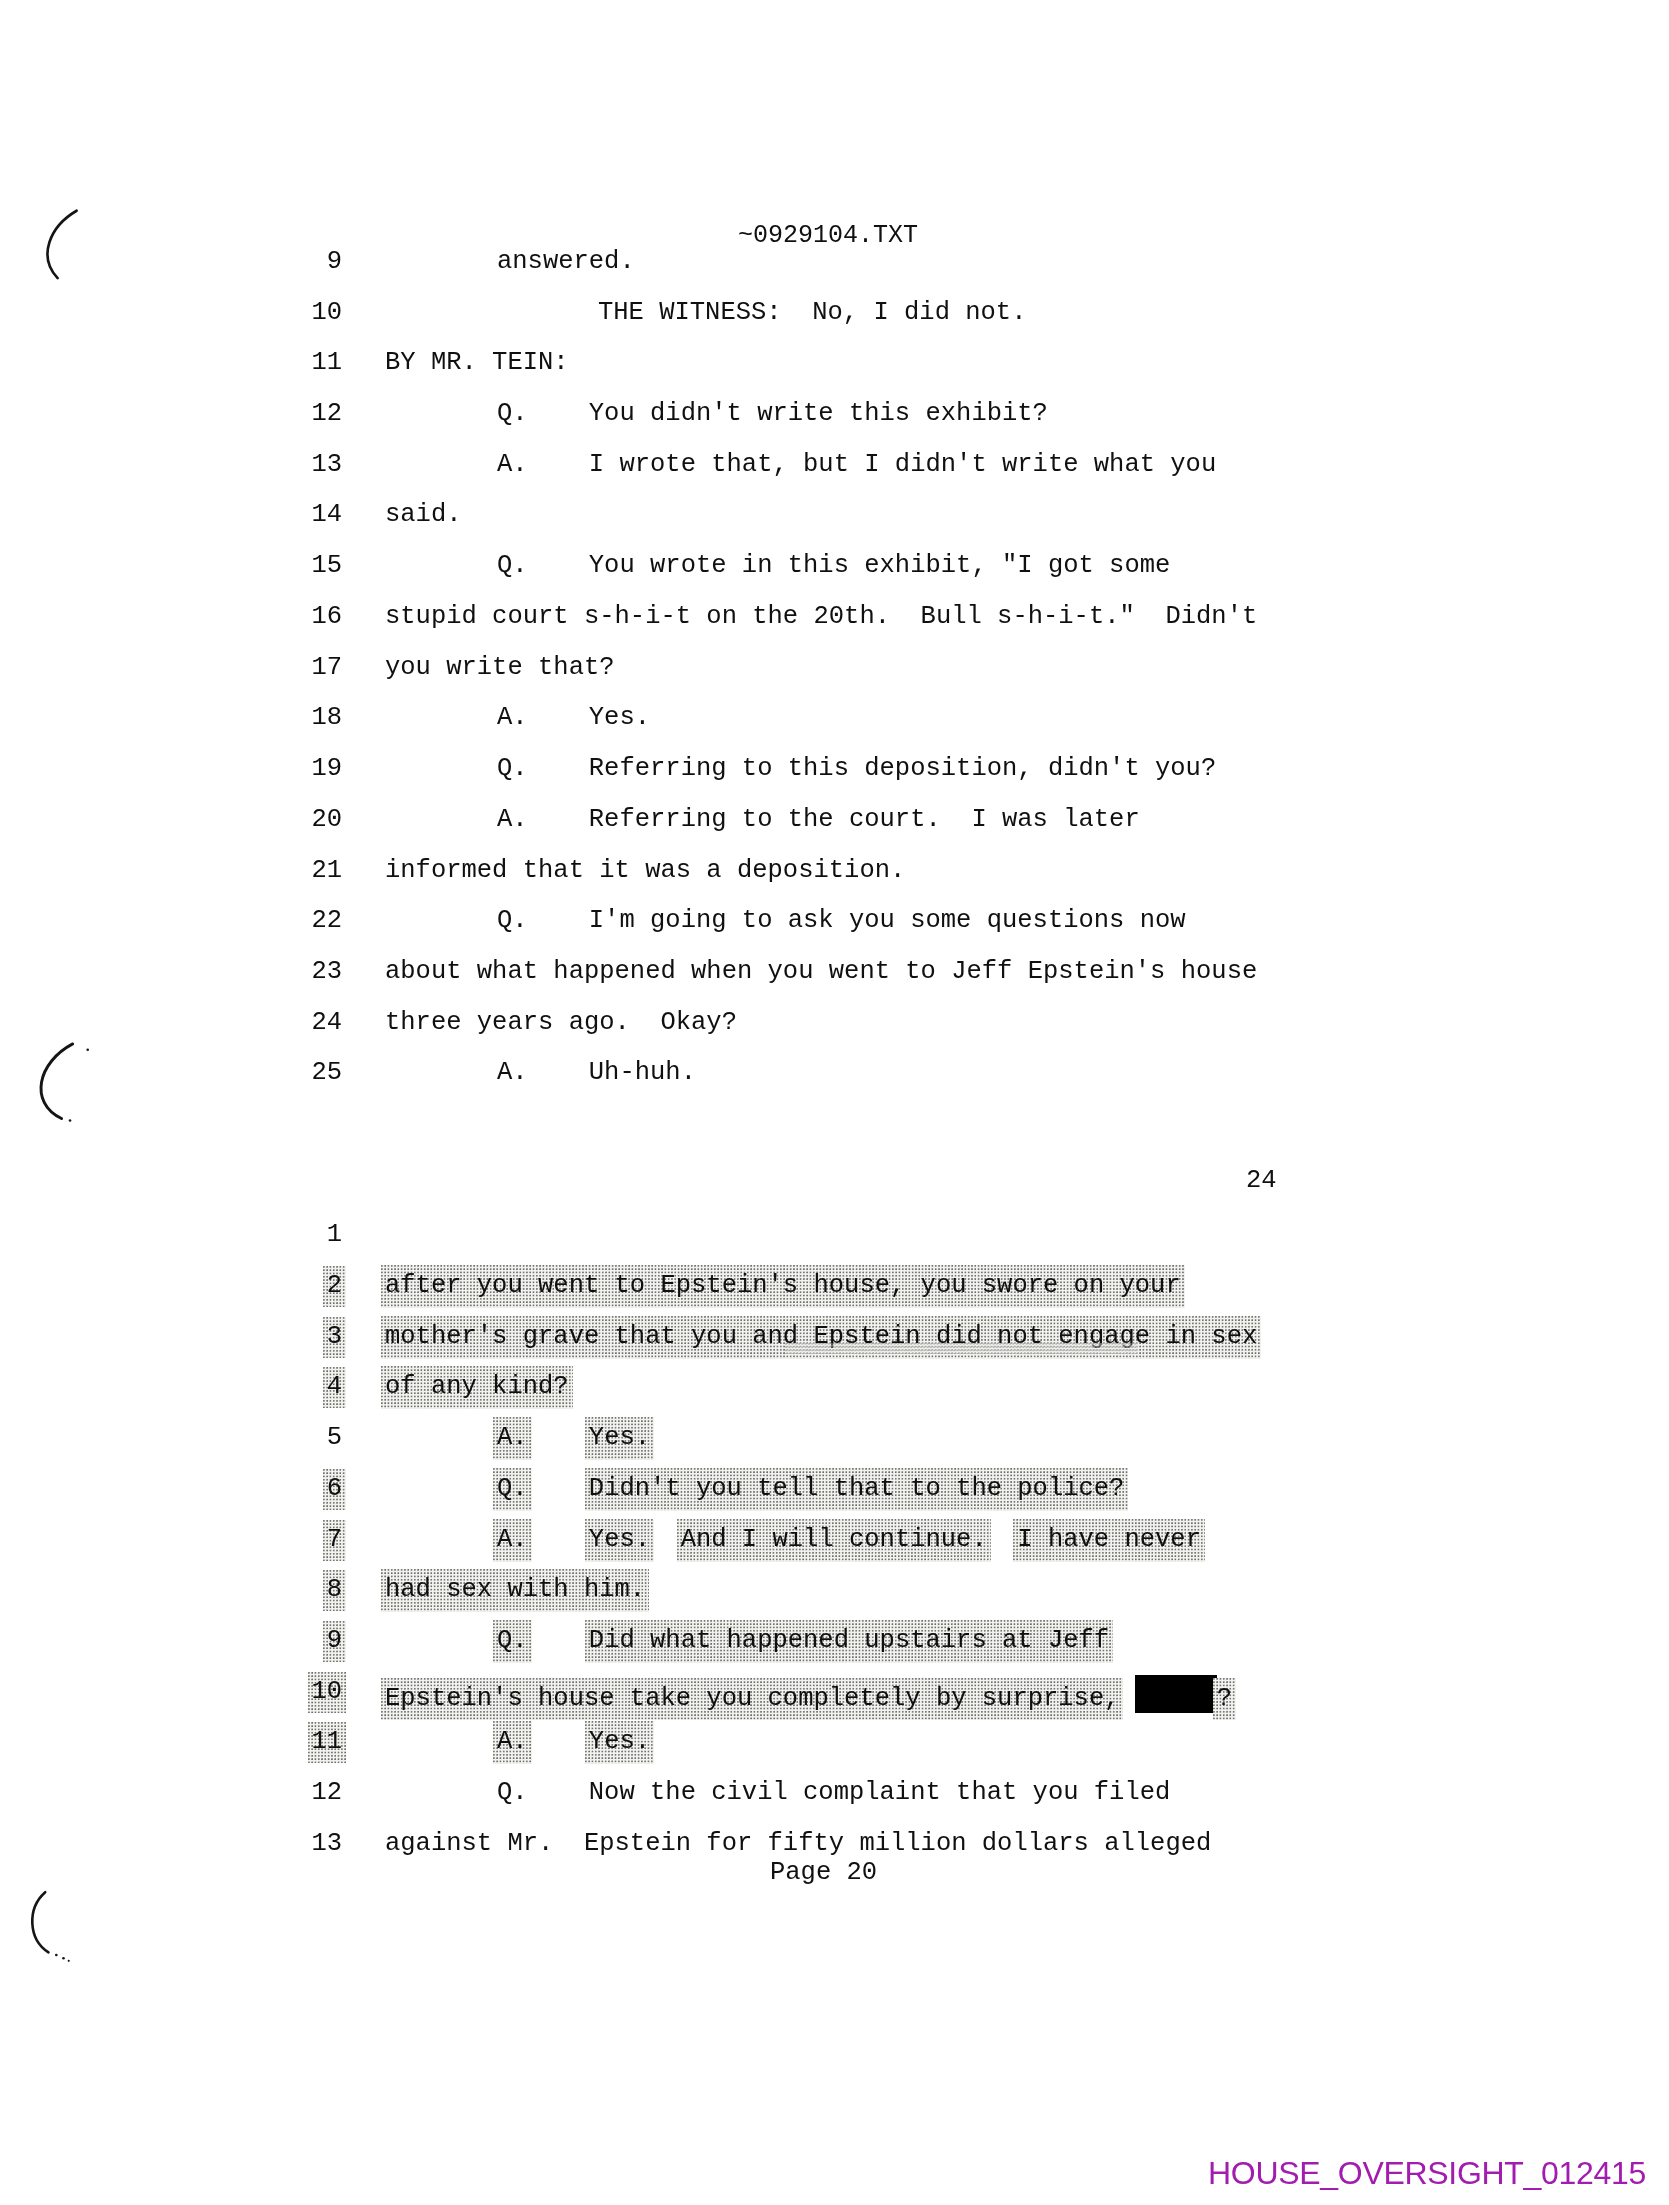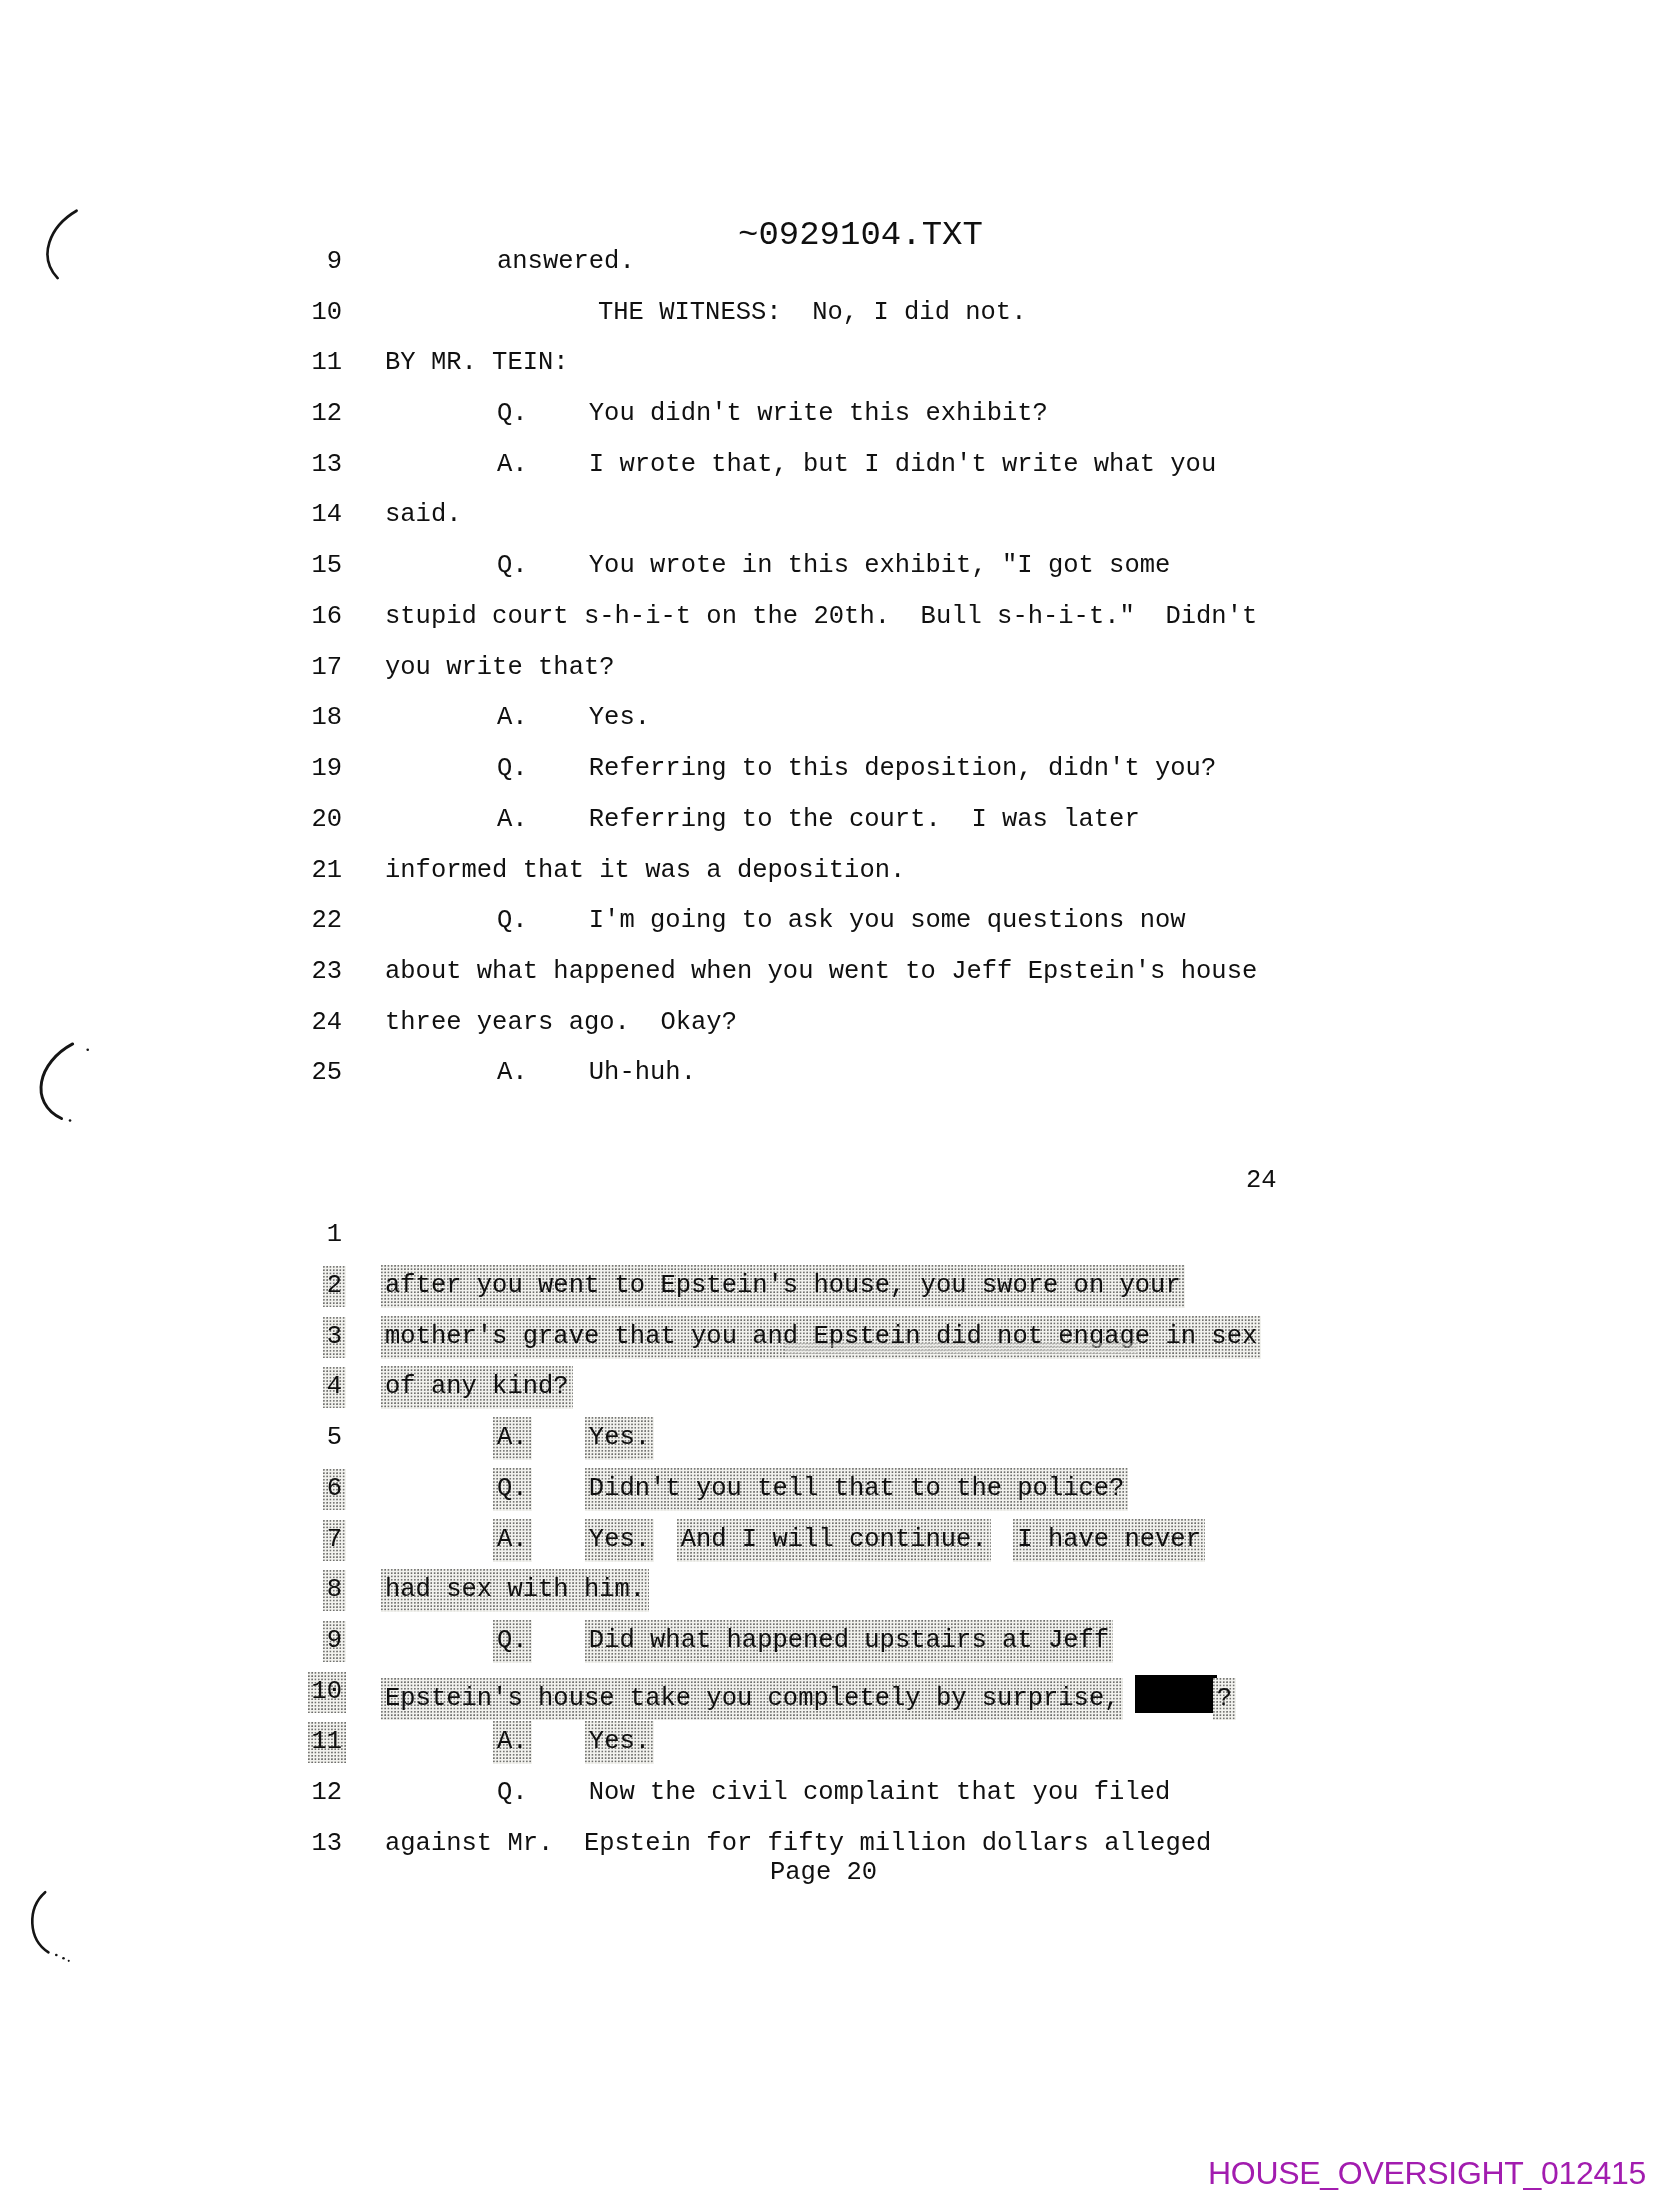--- a/index.html
+++ b/index.html
@@ -20,21 +20,21 @@
     background-size:3.3px 3.3px;
     padding:5.9px 3.9px 7.9px;margin-left:-3.9px;margin-right:-3.9px;
   }
   .lnumcell .hl{padding:5.2px 3.9px 6.5px;margin:0 -3.9px;}
   .redact{display:inline-block;width:82px;height:38px;background:#000;vertical-align:-8.5px;}
   .smear{
     position:absolute;left:785px;top:1343px;width:353px;height:10.5px;opacity:.45;
     background-image:radial-gradient(circle at 1px 1px, rgba(0,0,0,.55) 0.7px, rgba(0,0,0,0) 1px);
     background-size:3.3px 3.3px;background-color:#f0f0ec;
   }
-  .header-filename{position:absolute;left:738px;top:219px;font-size:34px;line-height:33px;}
+  .header-filename{position:absolute;left:738px;top:219px;font-size:25px;line-height:33px;}
   .page-number{position:absolute;left:1246px;top:1164px;font-size:25.5px;line-height:33px;}
   .footer-page{position:absolute;left:770px;top:1856px;font-size:25.5px;line-height:33px;text-align:center;}
   .bates{
     position:absolute;left:1208px;top:2155px;font-size:32px;color:#a21caf;
     font-family:"Liberation Sans","DejaVu Sans",sans-serif;letter-spacing:-0.3px;
   }
 </style>
 </head>
 <body>
 

